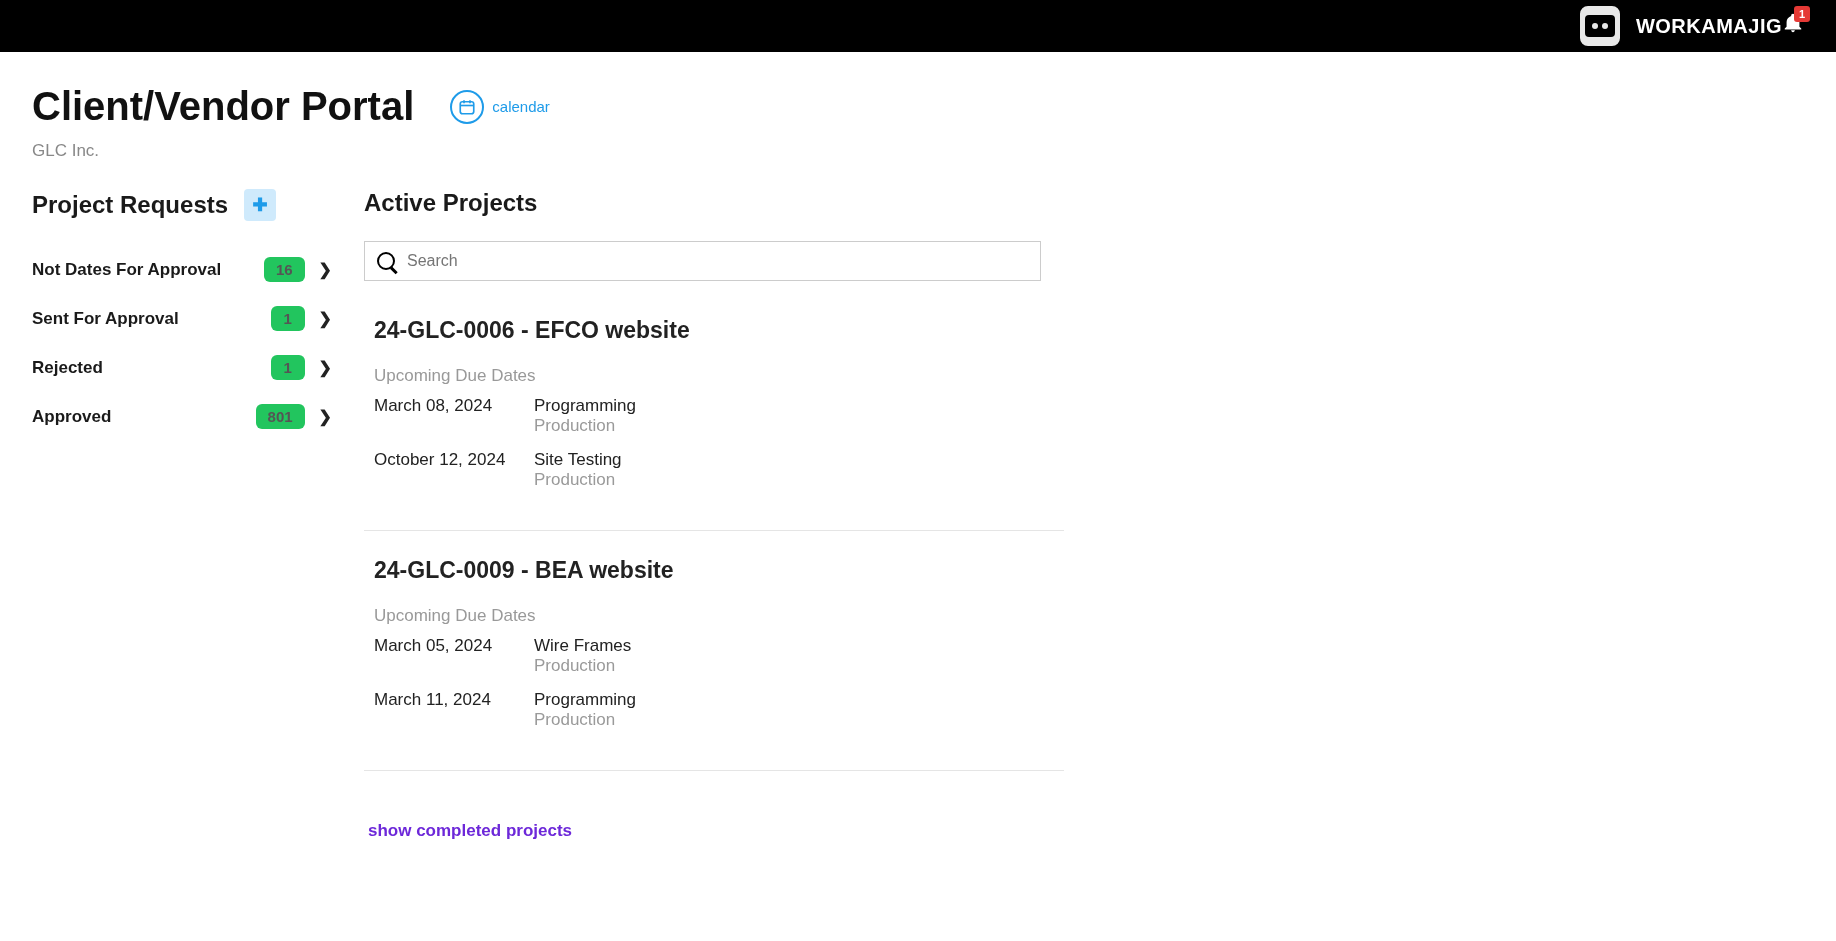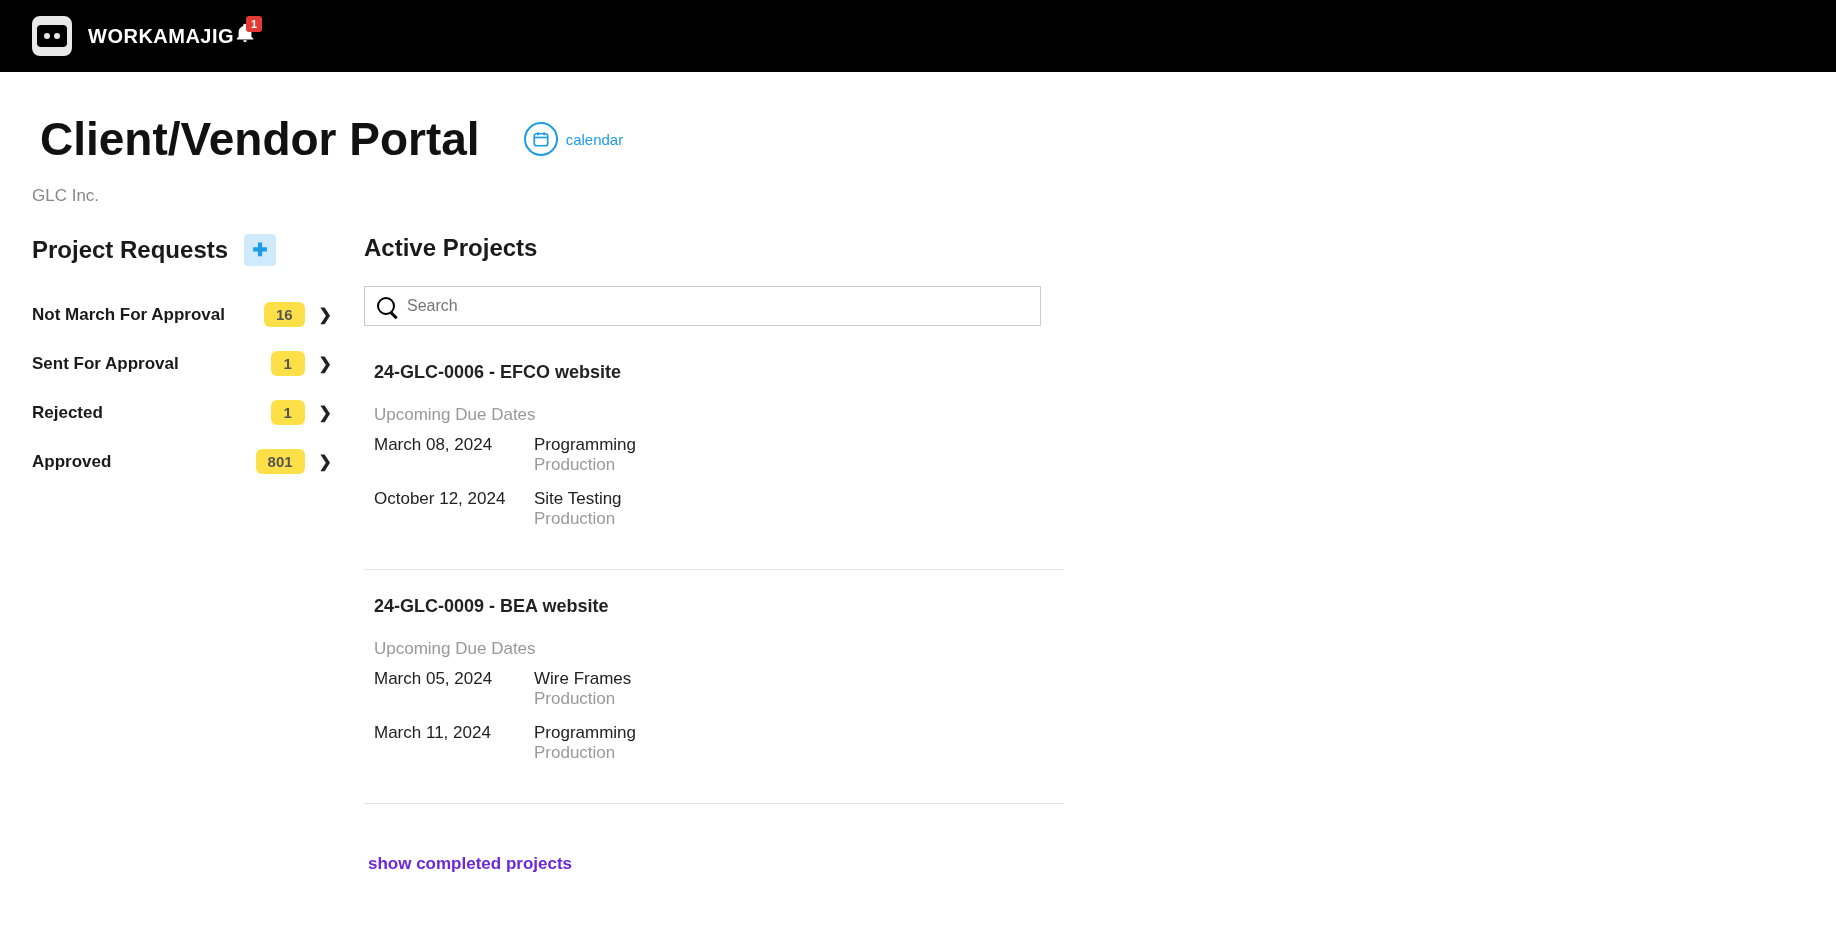--- a/index.html
+++ b/index.html
@@ -4,24 +4,24 @@
 <style>
   * { box-sizing: border-box; }
   body {
     margin: 0;
     font-family: "Helvetica Neue", Helvetica, Arial, sans-serif;
     background: #ffffff;
     color: #1a1a1a;
   }
   .header {
     background: #000000;
-    height: 72px;
+    height: 52px;
     display: flex;
     align-items: center;
-    justify-content: flex-start;
+    justify-content: flex-end;
     padding: 0 32px;
   }
   .header-left {
     display: flex;
     align-items: center;
     gap: 16px;
   }
   .logo-box {
     width: 40px;
     height: 40px;
@@ -79,23 +79,23 @@
   .page {
     padding: 32px 32px 32px 32px;
     max-width: 1836px;
   }
   .title-row {
     display:flex;
     align-items:center;
     gap:36px;
   }
   .page-title {
-    font-size:46px;
-    font-weight:700;
-    margin:8px;
+    font-size:40px;
+    font-weight:700;
+    margin:0;
     color:#111;
   }
   .calendar-group {
     display:flex;
     align-items:center;
     gap:8px;
     cursor:pointer;
   }
   .calendar-circle {
     width:34px;height:34px;
@@ -162,21 +162,21 @@
     font-size:17px;
     font-weight:600;
     flex:1;
   }
   .status-right {
     display:flex;
     align-items:center;
     gap:14px;
   }
   .pill {
-    background:#fde047;
+    background:#22c55e;
     color:#555;
     border-radius:6px;
     padding:4px 12px;
     font-size:15px;
     font-weight:600;
     min-width:34px;
     text-align:center;
   }
   .chevron {
     font-size:16px;
@@ -214,21 +214,21 @@
     font-size:16px;
     color:#555;
     flex:1;
   }
   .project {
     padding: 0px 0 26px 10px;
     border-bottom:1px solid #e5e5e5;
     margin-bottom:26px;
   }
   .project-title {
-    font-size:18px;
+    font-size:23px;
     font-weight:700;
     color:#222;
     margin-bottom:22px;
   }
   .subhead {
     color:#999;
     font-size:17px;
     margin-bottom:10px;
   }
   .due-row {
@@ -302,21 +302,21 @@
 
     <div class="col-left">
       <div class="section-header-row">
         <h2 class="section-title">Project Requests</h2>
         <div class="add-btn">
           <span>✚</span>
         </div>
       </div>
 
       <div class="status-row">
-        <div class="status-label">Not March For Approval</div>
+        <div class="status-label">Not Dates For Approval</div>
         <div class="status-right">
           <div class="pill">16</div>
           <div class="chevron">❯</div>
         </div>
       </div>
       <div class="status-row">
         <div class="status-label">Sent For Approval</div>
         <div class="status-right">
           <div class="pill">1</div>
           <div class="chevron">❯</div>

